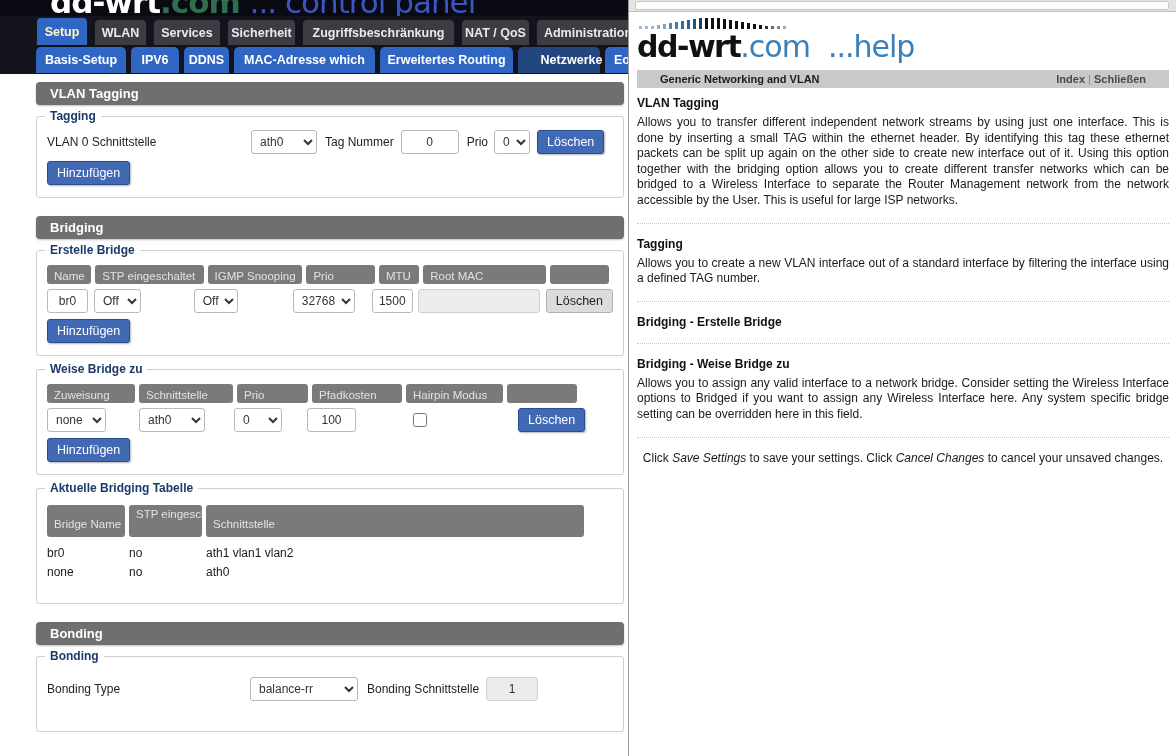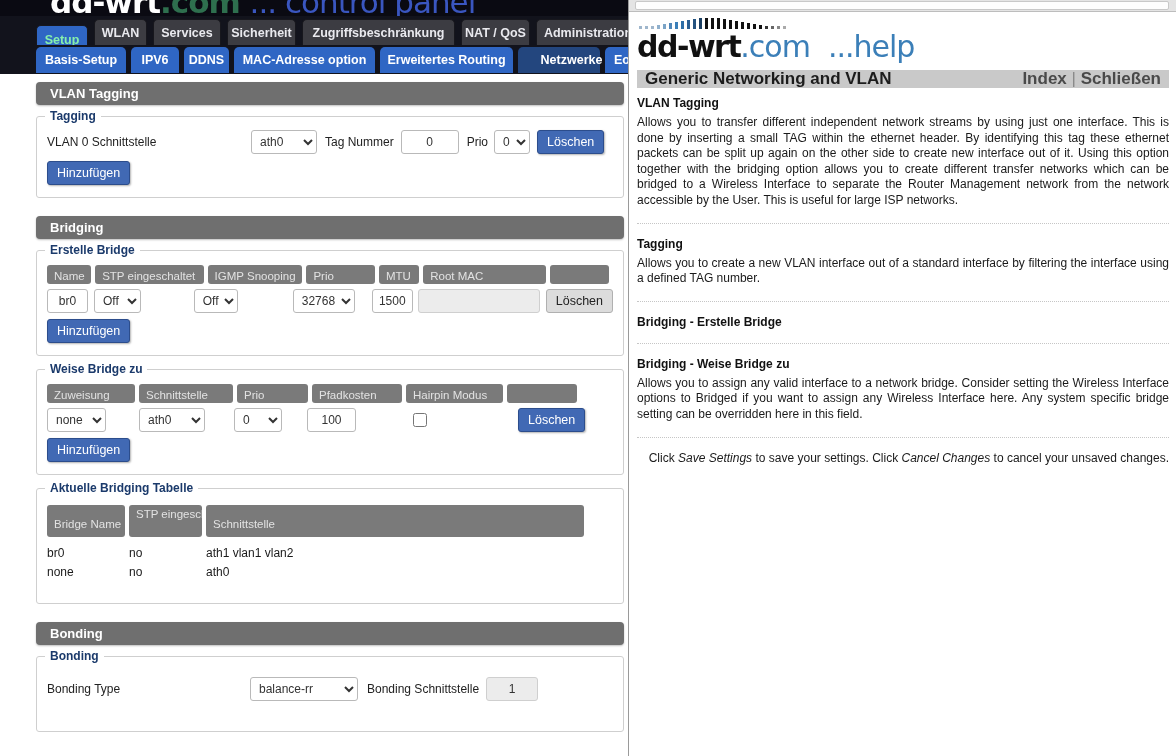--- a/index.html
+++ b/index.html
@@ -46,22 +46,22 @@
     background: #3c3c42;
     color: #e9e9ee;
     font-size: 12.5px; font-weight: bold;
     border-radius: 5px 5px 0 0;
     display: flex; align-items: center; justify-content: center;
     border: 1px solid #17171d; border-bottom: none;
     white-space: nowrap; padding: 0 4px;
   }
   .ptab.active {
     background: #2f66c4;
-    color: #86efac;
-    top: 9px; height: 28px;
+    color: #fef9c3;
+    top: 1px; height: 28px;
   }
 
   
   .tabs-secondary {
     position: absolute; left: 0; top: 45px;
     width: 700px; height: 29px;
     background: #12131c;
   }
   .stab {
     position: absolute; top: 2px; height: 26px;
@@ -211,22 +211,22 @@
     white-space: nowrap;
   }
   .help-logo .dot-com { color: #3b7fb8; font-weight: normal; letter-spacing: -1px; }
   .help-logo .help-word { color: #3b7fb8; font-weight: normal; letter-spacing: -1px; margin-left: 18px; }
 
   .help-titlebar {
     position: absolute; left: 8px; top: 70px;
     width: 532px; height: 18px;
     background: #c9c9c9;
     display: flex; align-items: center;
-    padding: 0 8px;
-    font-size: 17px; font-weight: bold;
+    padding: 0 23px;
+    font-size: 11px; font-weight: bold;
     color: #1c1c1c;
     justify-content: space-between;
   }
   .help-titlebar .links { font-weight: bold; color: #4a4a4a; }
   .help-titlebar .links a { color: #4a4a4a; text-decoration: none; }
   .help-titlebar .links .sep { color: #8a8a8a; font-weight: normal; }
 
   .help-body {
     position: absolute; left: 8px; top: 96px;
     width: 532px;
@@ -286,21 +286,21 @@
       <div class="stab" style="left: 36px; width: 90px;">
         <span>Basis-Setup</span>
       </div>
       <div class="stab" style="left: 131px; width: 48px;">
         <span>IPV6</span>
       </div>
       <div class="stab" style="left: 184px; width: 45px;">
         <span>DDNS</span>
       </div>
       <div class="stab" style="left: 234px; width: 141px;">
-        <span>MAC-Adresse option</span>
+        <span>MAC-Adresse which</span>
       </div>
       <div class="stab" style="left: 380px; width: 133px;">
         <span>Erweitertes Routing</span>
       </div>
       <div class="stab active" style="left: 518px; width: 82px; padding-left: 29px;">
         <span>Netzwerke</span>
       </div>
       <div class="stab" style="left: 605px; width: 34px;">
         <span>Eo</span>
       </div>
@@ -485,15 +485,15 @@
       <p class="help-p">Allows you to transfer different independent network streams by using just one interface. This is done by inserting a small TAG within the ethernet header. By identifying this tag these ethernet packets can be split up again on the other side to create new interface out of it. Using this option together with the bridging option allows you to create different transfer networks which can be bridged to a Wireless Interface to separate the Router Management network from the network accessible by the User. This is useful for large ISP networks.</p>
       <div class="help-sep"></div>
       <div class="help-h">Tagging</div>
       <p class="help-p">Allows you to create a new VLAN interface out of a standard interface by filtering the interface using a defined TAG number.</p>
       <div class="help-sep"></div>
       <div class="help-h">Bridging - Erstelle Bridge</div>
       <div class="help-sep"></div>
       <div class="help-h">Bridging - Weise Bridge zu</div>
       <p class="help-p">Allows you to assign any valid interface to a network bridge. Consider setting the Wireless Interface options to Bridged if you want to assign any Wireless Interface here. Any system specific bridge setting can be overridden here in this field.</p>
       <div class="help-sep"></div>
-      <p class="help-p" style="text-align: right;"><span>Click </span><i>Save Settings</i><span> to save your settings. Click </span><i>Cancel Changes</i><span> to cancel your unsaved changes.</span></p>
+      <p class="help-p" style="text-align: center;"><span>Click </span><i>Save Settings</i><span> to save your settings. Click </span><i>Cancel Changes</i><span> to cancel your unsaved changes.</span></p>
     </div>
 </div>
 
 </body></html>

